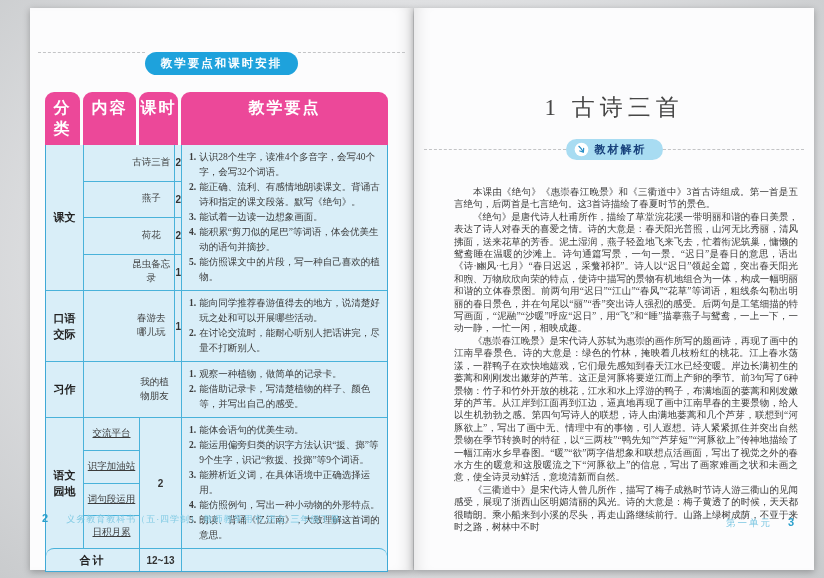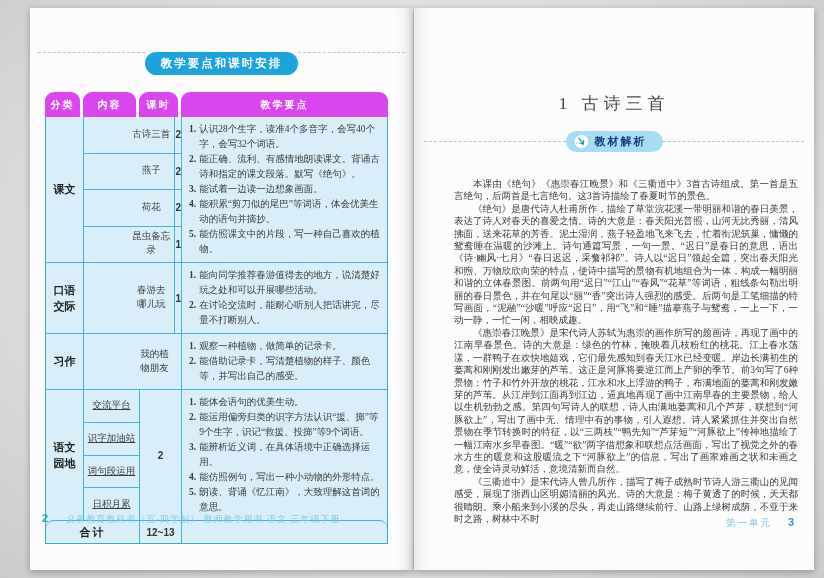--- a/index.html
+++ b/index.html
@@ -24,21 +24,21 @@
     content:""; flex:1; border-top:1px dashed #c3c4c6; height:0;
   }
   .banner-pill {
     background:#1ea2dc; color:#fff; font-size:11.5px; font-weight:bold;
     letter-spacing:2px; padding:4px 16px; border-radius:14px; white-space:nowrap;
   }
 
   .tbl { position:absolute; left:15px; top:84px; width:343px; }
   .thead { display:grid; grid-template-columns:38px 56px 42px 1fr; }
   .htab {
-    background:#d946ef; color:#fff; font-size:10px; font-weight:bold;
+    background:#ec4899; color:#fff; font-size:16px; font-weight:bold;
     letter-spacing:2px; text-align:center; padding:6px 0 5px 0;
     border-radius:9px 9px 0 0; margin-right:3px;
   }
   .htab:last-child { margin-right:0; }
   .tbody { background:#d9eef8; border:1px solid #3fa9d6; border-top:none; }
   .tgroup { display:grid; grid-template-columns:38px 56px 42px 1fr; }
   .tgroup + .tgroup, .trow { border-top:1px solid #49b2da; }
   .cat {
     grid-column:1; display:flex; align-items:center; justify-content:center;
     font-size:11px; font-weight:bold; color:#222; border-right:1px solid #49b2da;
@@ -90,21 +90,21 @@
     position:absolute; left:12px; bottom:44px; display:flex; align-items:baseline;
     font-size:9px;
   }
   .footer-left .pageno { color:#2aa0cc; font-weight:bold; font-size:11px; margin-right:18px; }
   .footer-left .booktitle { color:#82cbe4; letter-spacing:1px; }
 
   
   .rp-title {
     margin-top:84px; text-align:center;
     font-family:"Liberation Serif","DejaVu Serif",serif;
-    font-size:17px; color:#474747; letter-spacing:5px;
+    font-size:23px; color:#474747; letter-spacing:5px;
   }
   .badge-row { display:flex; align-items:center; margin:16px 10px 0 10px; }
   .badge-row::before, .badge-row::after {
     content:""; flex:1; border-top:1px dashed #c3c4c6; height:0;
   }
   .badge-pill {
     background:#a8dcf2; color:#17407b; font-size:11px; font-weight:bold;
     letter-spacing:2px; padding:3px 16px 3px 8px; border-radius:13px;
     display:flex; align-items:center; white-space:nowrap;
   }

